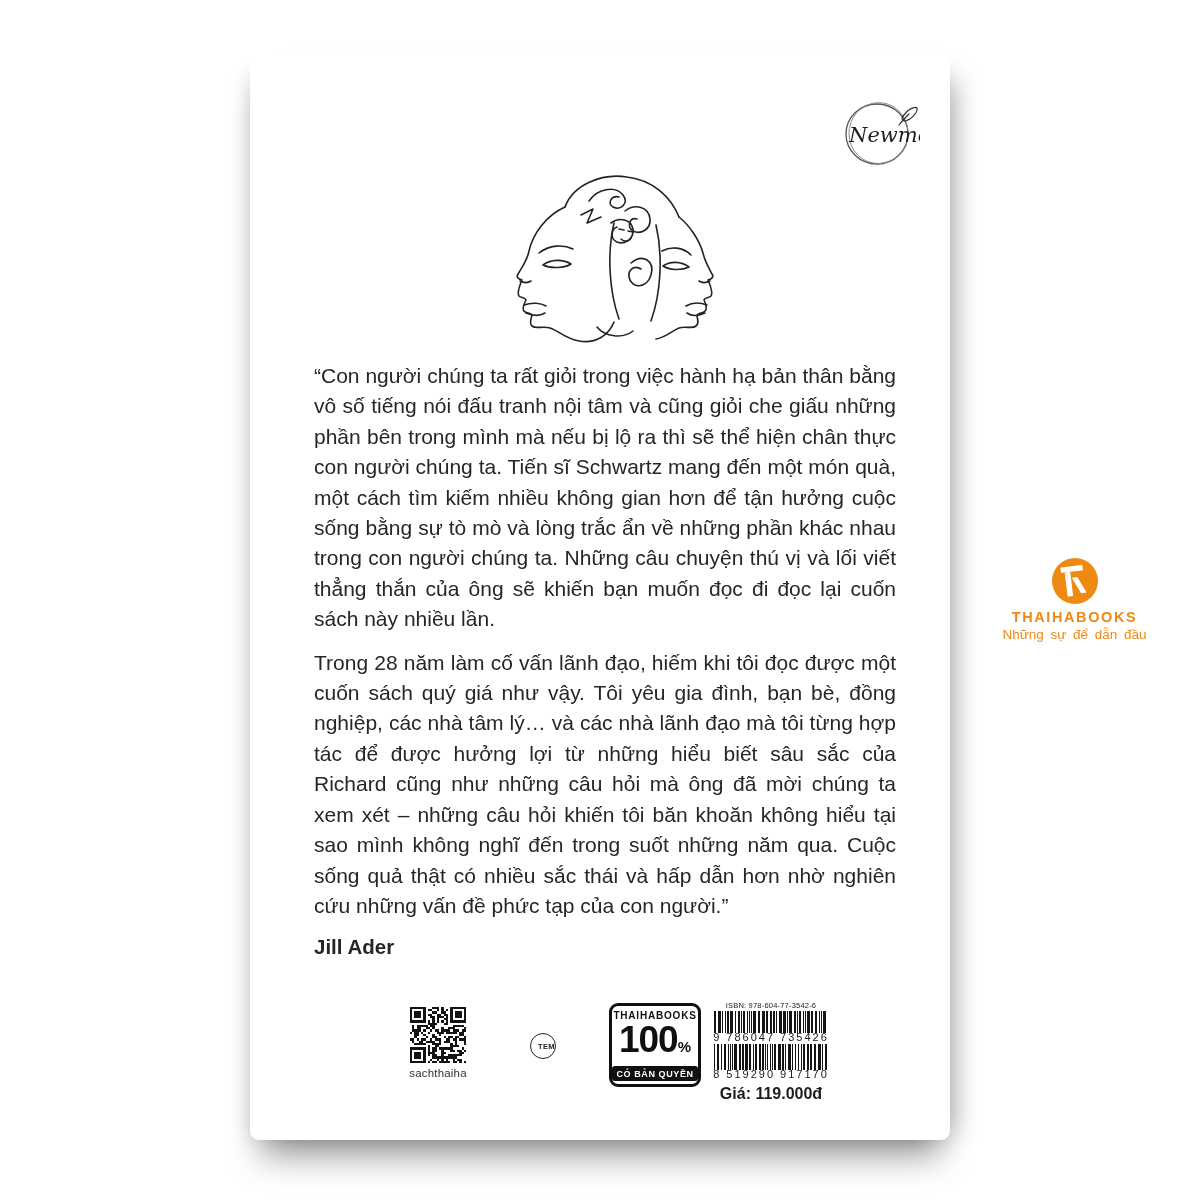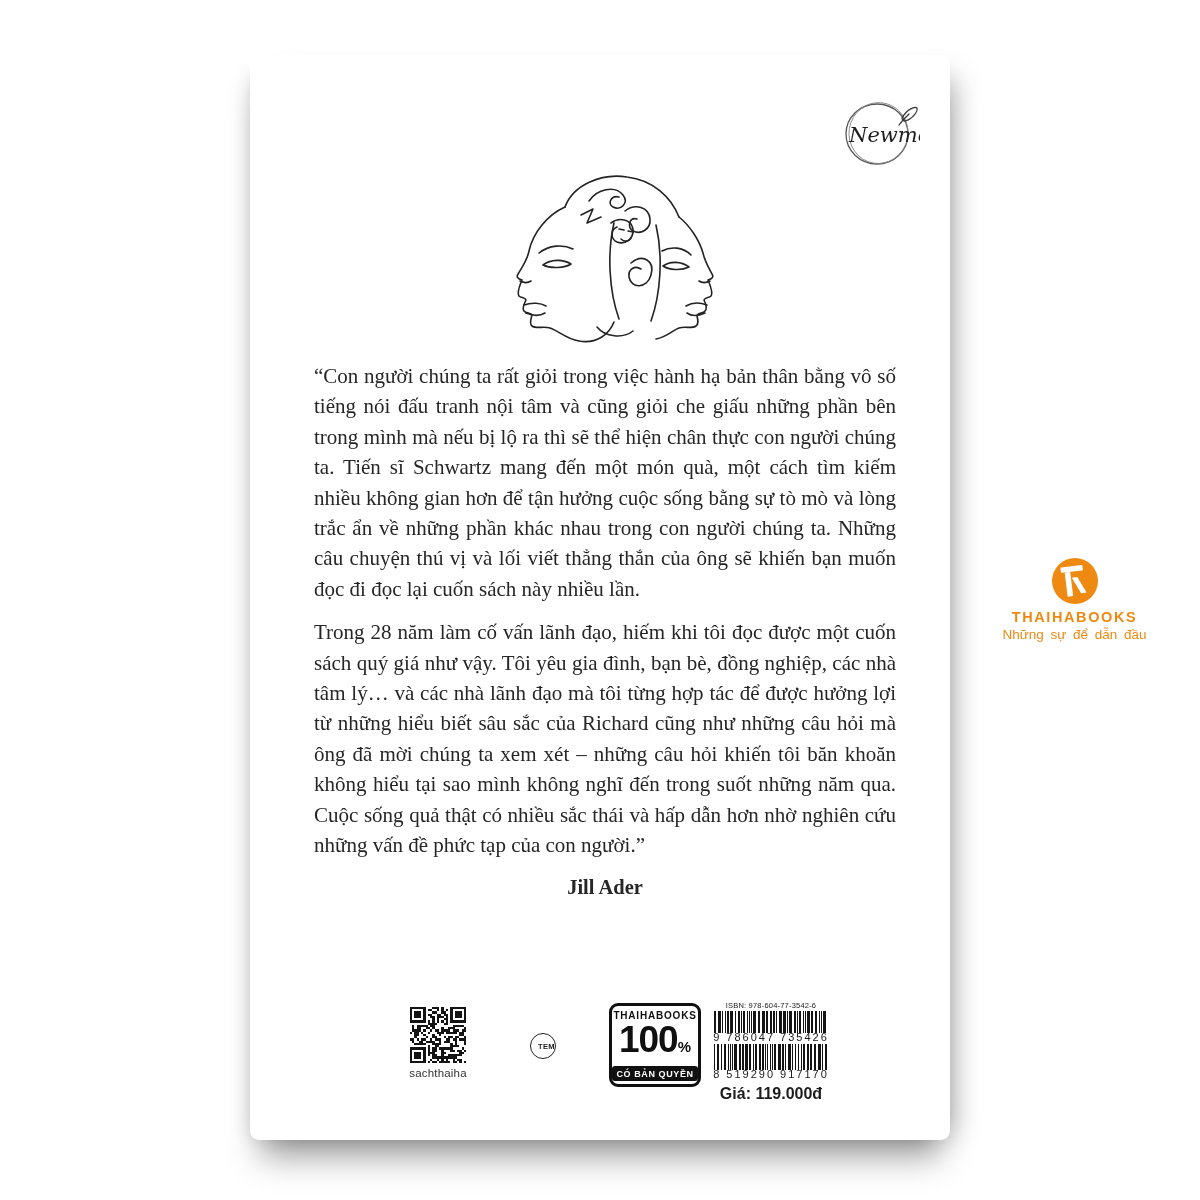--- a/index.html
+++ b/index.html
@@ -15,25 +15,25 @@
                18px 8px 26px -14px rgba(0,0,0,.26),
                -10px 8px 18px -12px rgba(0,0,0,.16);
   }
   
   .newme{position:absolute;left:588px;top:40px;width:82px;height:78px;}
   
   .faces{position:absolute;left:243px;top:110px;width:236px;height:188px;}
   
   .quote{
     position:absolute;left:64px;top:306px;width:582px;
-    font-family:Liberation Serif, serif;
+    font-family:Liberation Sans, sans-serif;
     font-size:21px;line-height:30.4px;color:#262626;text-align:justify;
   }
   .quote p{margin:0 0 13px 0;}
-  .attribution{margin-top:6px;text-align:center;}
+  .attribution{margin-top:6px;text-align:left;}
   .attribution .author{font-weight:bold;font-size:20.5px;line-height:26px;}
   .attribution .author-title{font-style:italic;font-size:20px;line-height:27px;}
   
   .qr-block{position:absolute;left:156px;top:952px;width:64px;text-align:center;}
   .qr-block svg{display:block;margin:0 auto;}
   .qr-label{margin-top:4px;font-size:11.5px;color:#333;letter-spacing:.2px;}
   .tem{
     position:absolute;left:280px;top:978px;width:26px;height:26px;border:1.6px solid #222;
     border-radius:50%;display:flex;align-items:center;justify-content:flex-end;
     font-size:7.5px;font-weight:bold;color:#222;letter-spacing:.4px;box-sizing:border-box;

